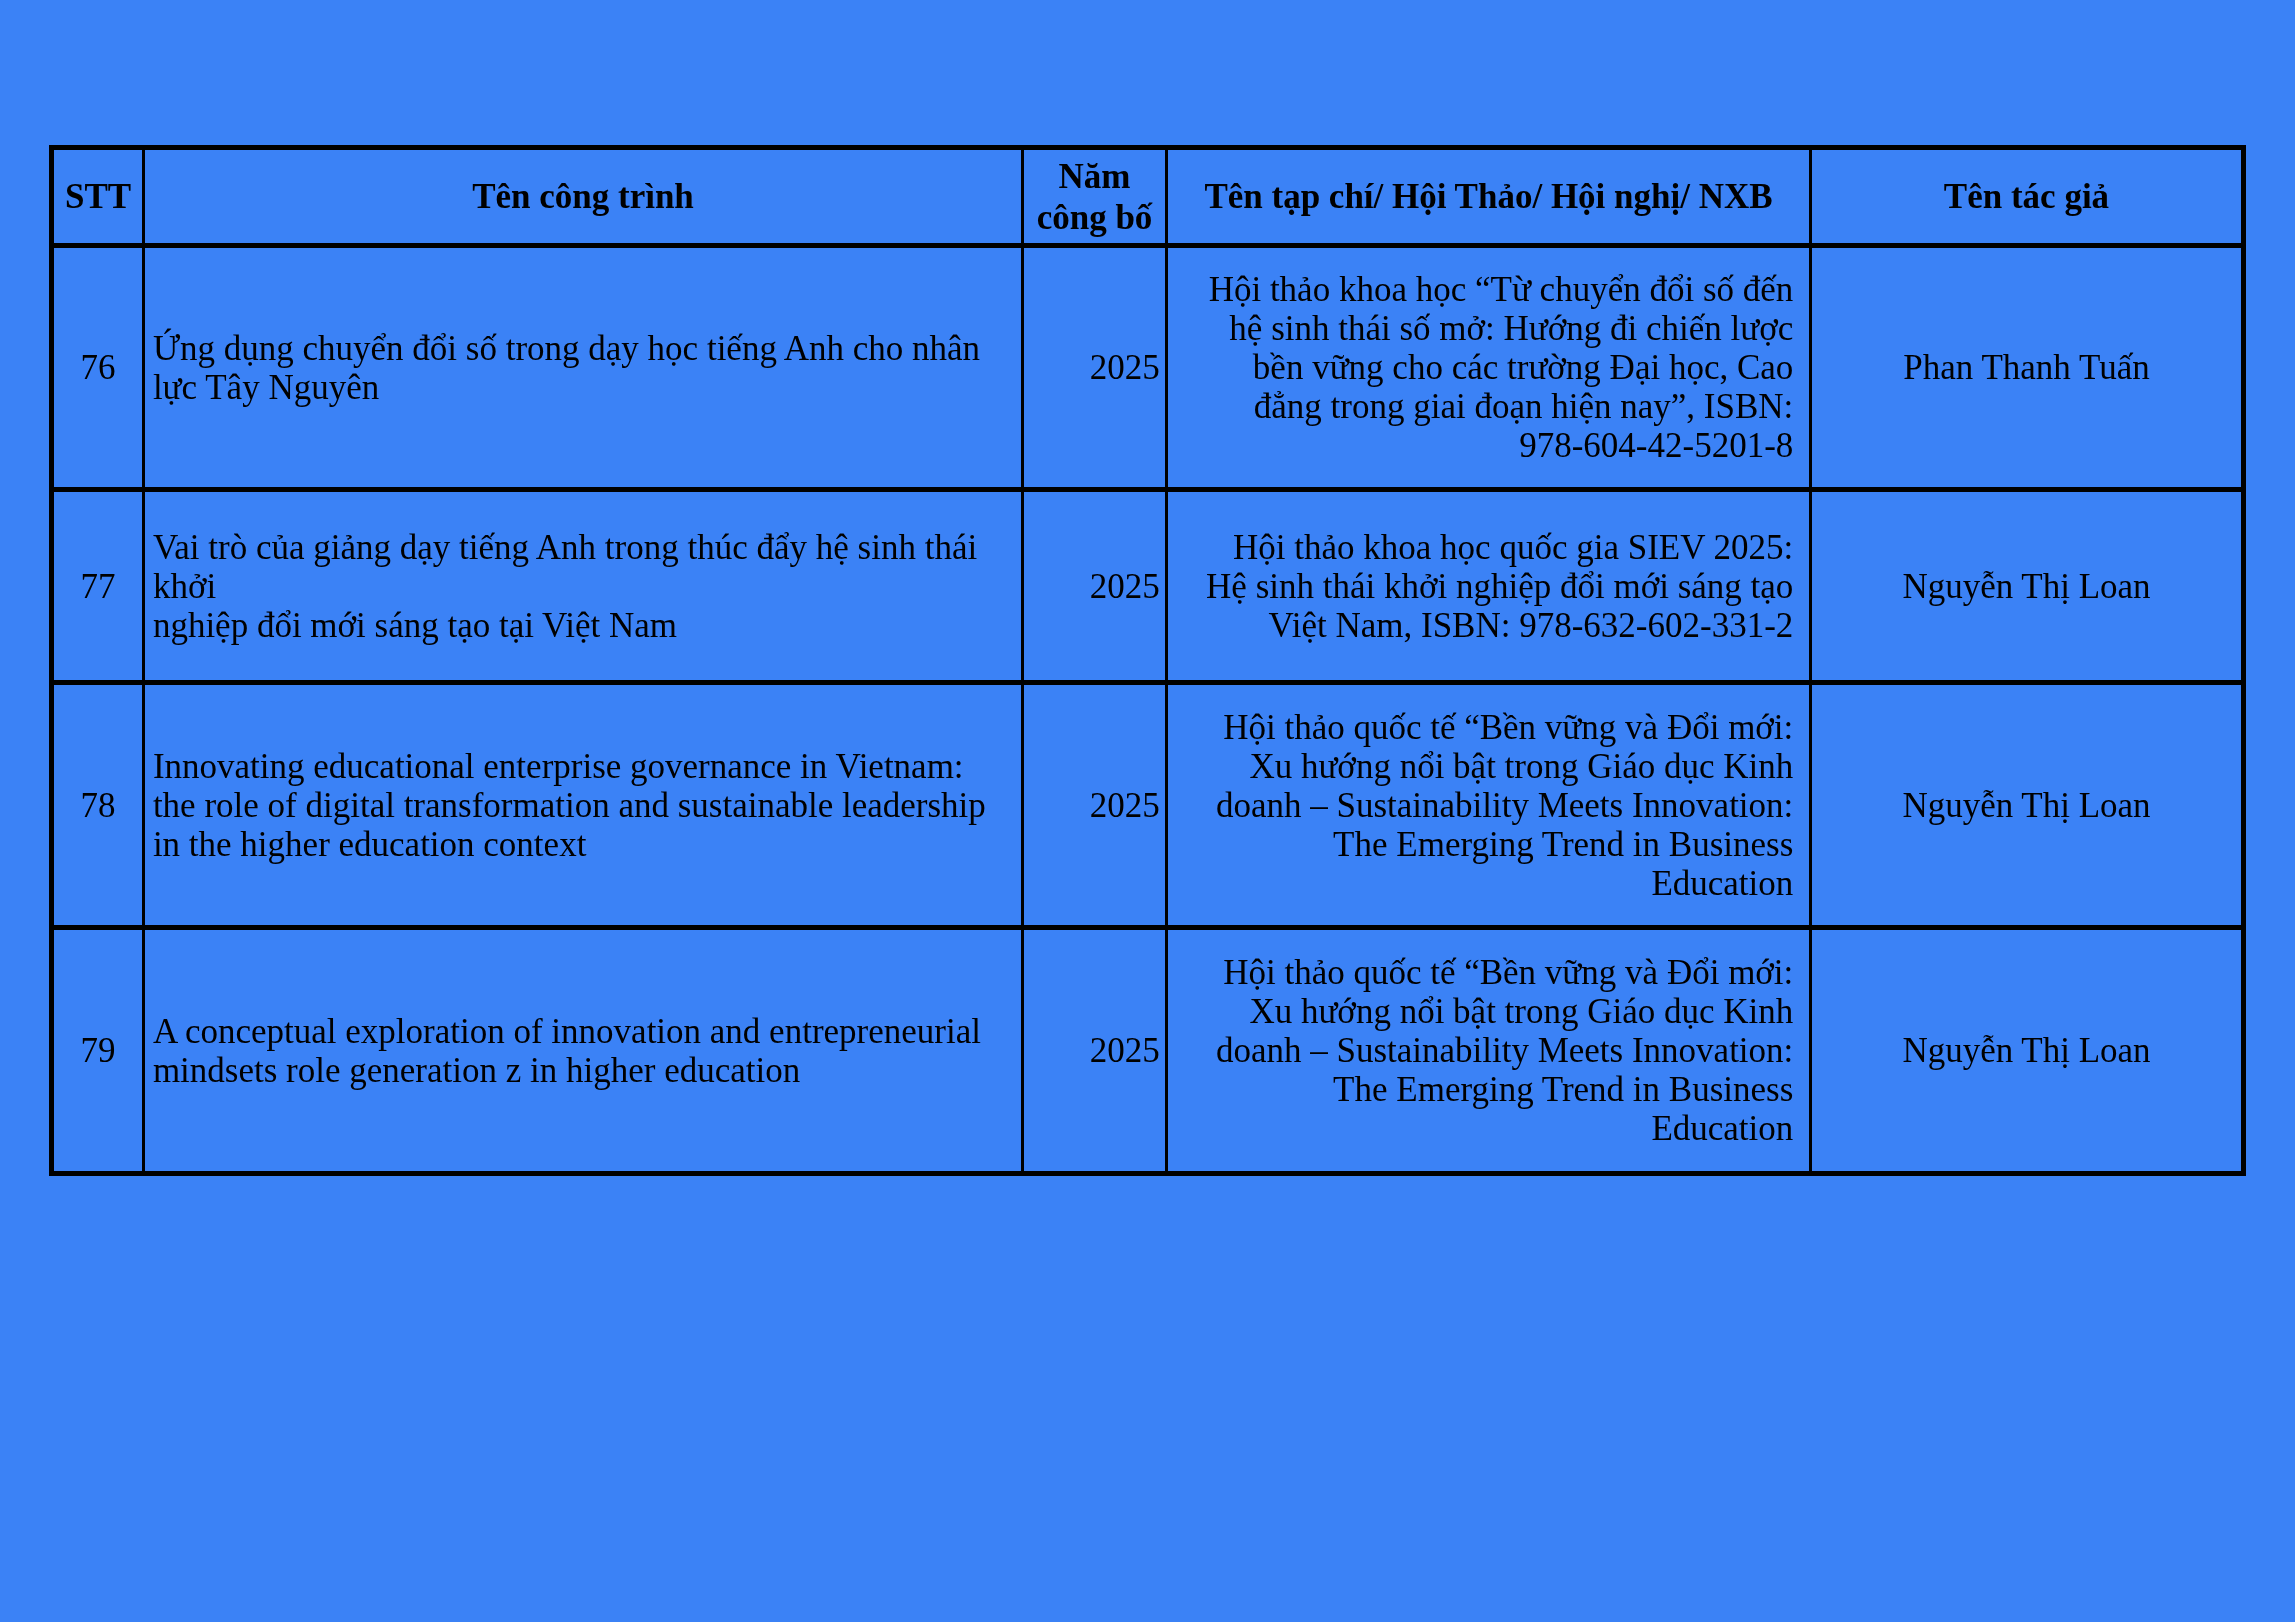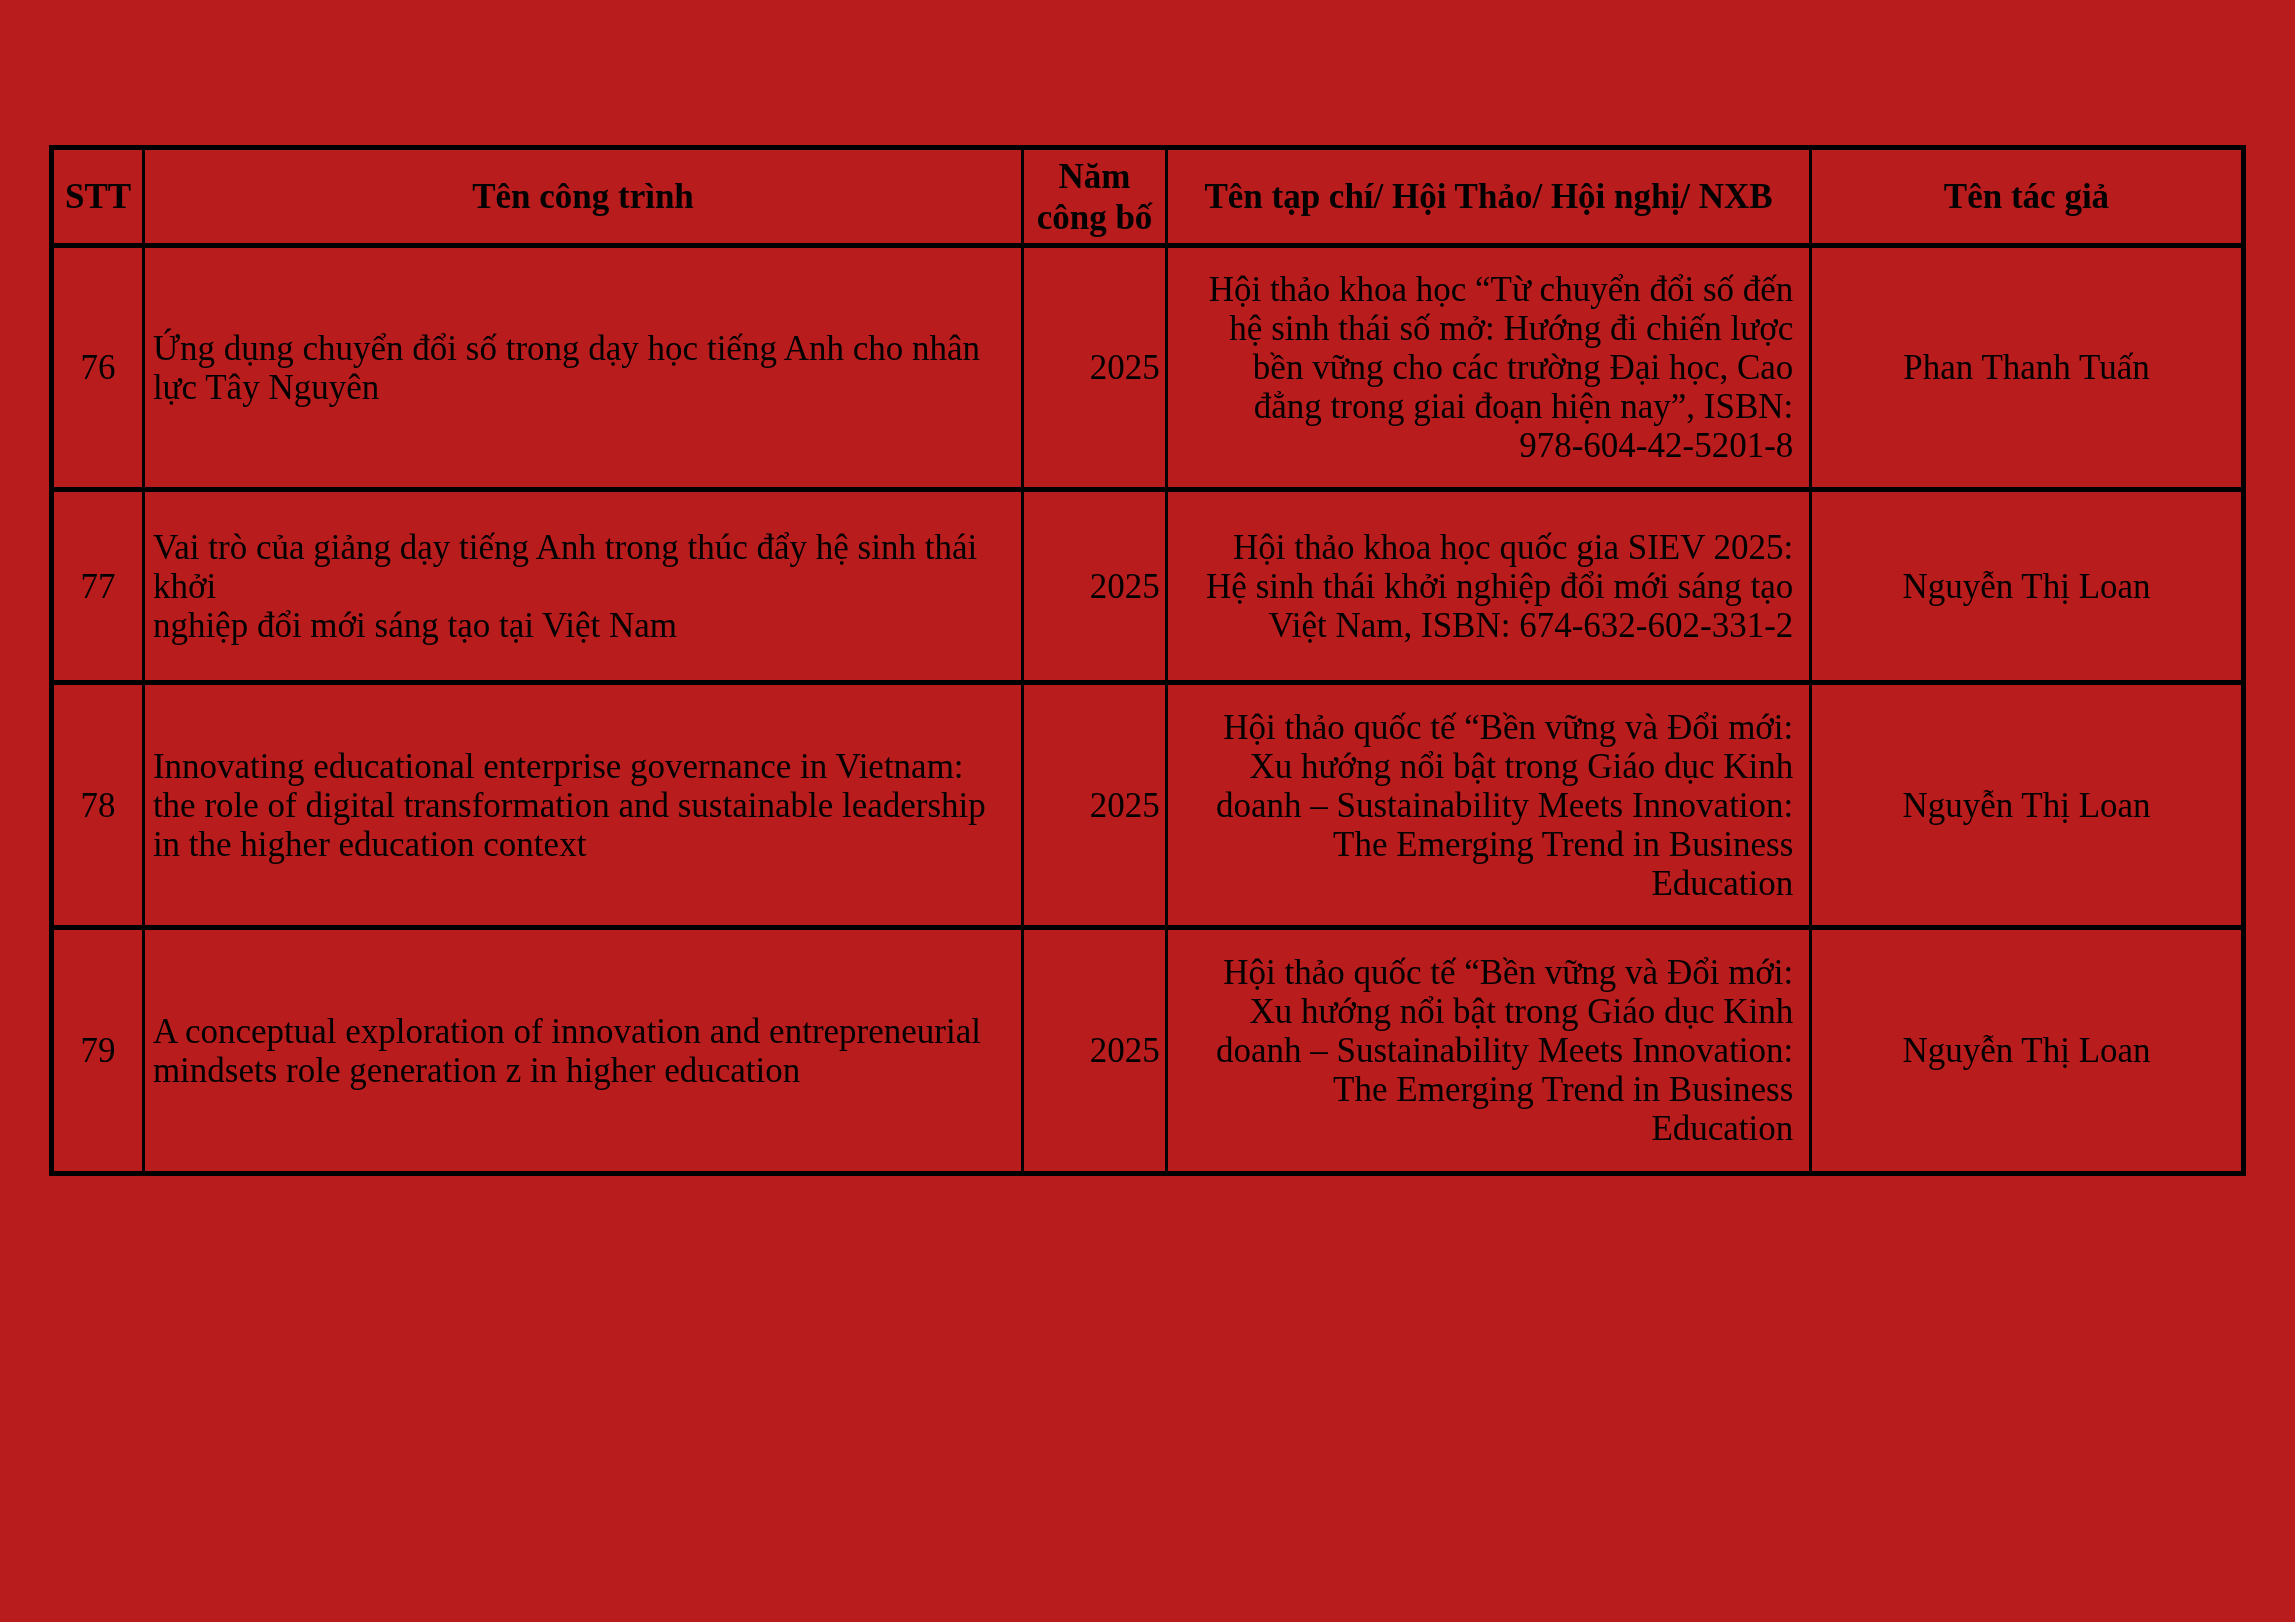--- a/index.html
+++ b/index.html
@@ -12,21 +12,21 @@
     height: 1622px;
     position: relative;
     font-family: "Liberation Serif", "DejaVu Serif", serif;
     color: #000000;
   }
   .doc-page {
     position: absolute;
     left: 0; top: 0;
     width: 2295px;
     height: 1622px;
-    background: #b91c1c;
+    background: #3b82f6;
   }
   table.pub-table {
     position: absolute;
     left: 49px;
     top: 145px;
     width: 2191px;
     border-collapse: collapse;
     table-layout: fixed;
     border: 5.9px solid #000000;
   }
@@ -96,21 +96,21 @@
         <td class="cell-title">Ứng dụng chuyển đổi số trong dạy học tiếng Anh cho nhân lực Tây Nguyên</td>
         <td class="cell-year">2025</td>
         <td class="cell-venue">Hội thảo khoa học “Từ chuyển đổi số đến hệ sinh thái số mở: Hướng đi chiến lược bền vững cho các trường Đại học, Cao đẳng trong giai đoạn hiện nay”, ISBN: 978-604-42-5201-8</td>
         <td class="cell-author">Phan Thanh Tuấn</td>
       </tr>
       <tr class="row-77">
         <td class="cell-stt">77</td>
         <td class="cell-title">Vai trò của giảng dạy tiếng Anh trong thúc đẩy hệ sinh thái khởi
 nghiệp đổi mới sáng tạo tại Việt Nam</td>
         <td class="cell-year">2025</td>
-        <td class="cell-venue">Hội thảo khoa học quốc gia SIEV 2025: Hệ sinh thái khởi nghiệp đổi mới sáng tạo Việt Nam, ISBN: 674-632-602-331-2</td>
+        <td class="cell-venue">Hội thảo khoa học quốc gia SIEV 2025: Hệ sinh thái khởi nghiệp đổi mới sáng tạo Việt Nam, ISBN: 978-632-602-331-2</td>
         <td class="cell-author">Nguyễn Thị Loan</td>
       </tr>
       <tr class="row-78">
         <td class="cell-stt">78</td>
         <td class="cell-title">Innovating educational enterprise governance in Vietnam: the role of digital transformation and sustainable leadership in the higher education context</td>
         <td class="cell-year">2025</td>
         <td class="cell-venue">Hội thảo quốc tế “Bền vững và Đổi mới: Xu hướng nổi bật trong Giáo dục Kinh doanh – Sustainability Meets Innovation: The Emerging Trend in Business Education</td>
         <td class="cell-author">Nguyễn Thị Loan</td>
       </tr>
       <tr class="row-79">

